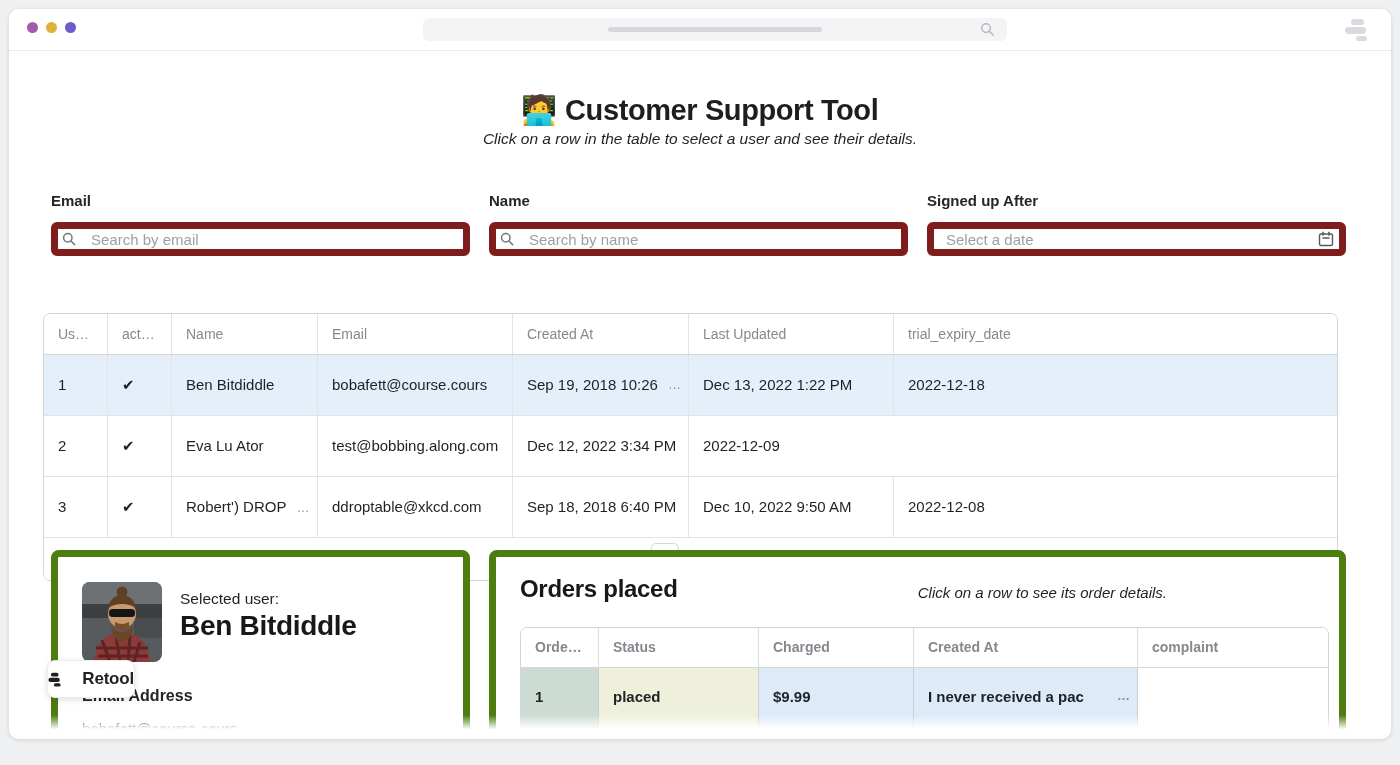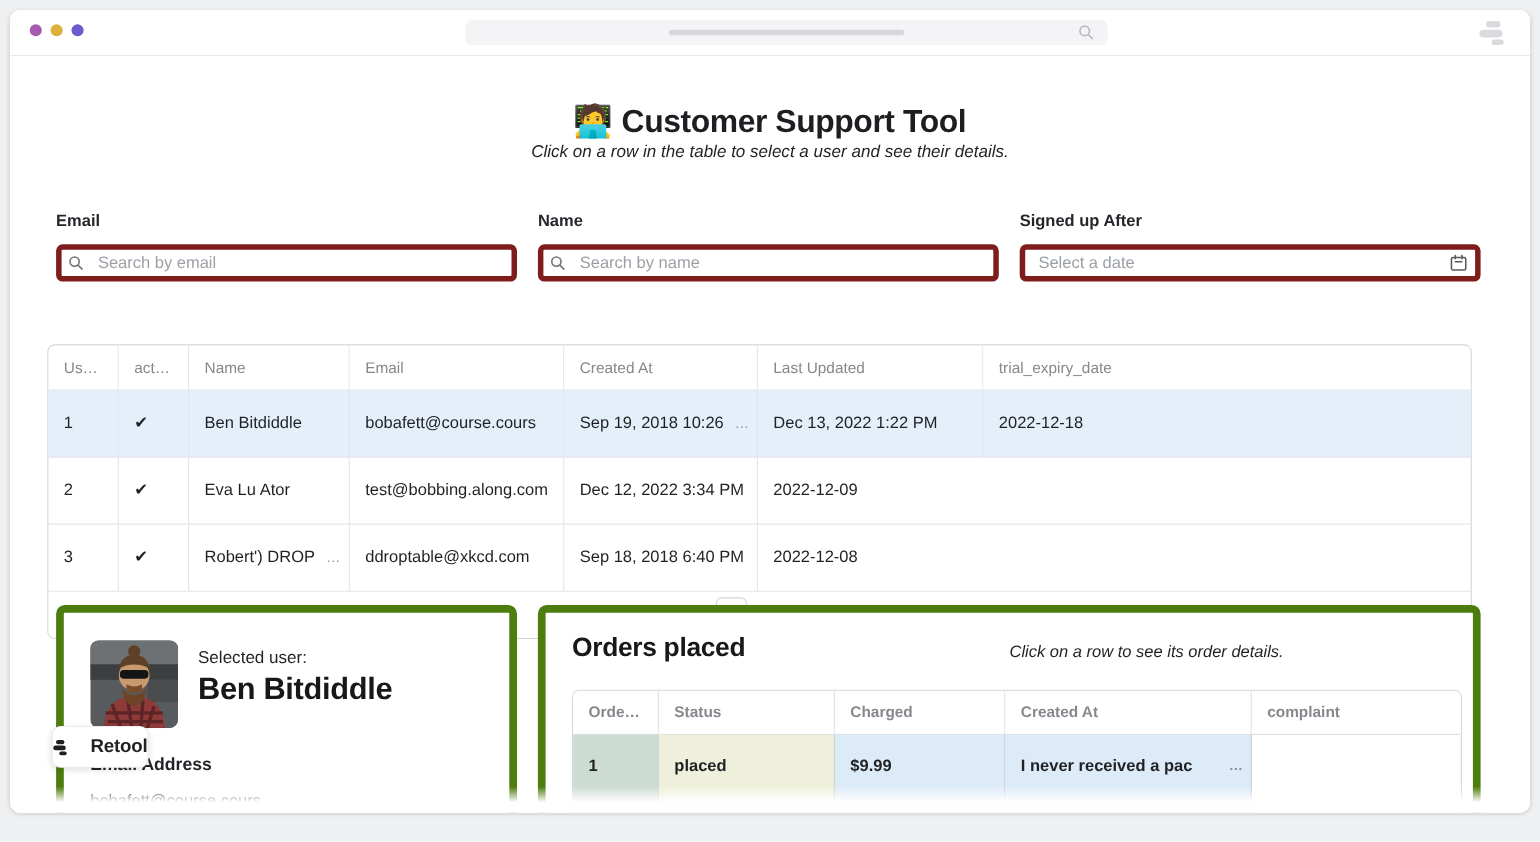--- a/index.html
+++ b/index.html
@@ -28,21 +28,21 @@
   .omni-search { position:absolute; right:12px; top:4px; width:15px; height:15px; }
   .chrome-logo { position:absolute; right:20px; top:9px; width:27px; height:24px; }
   
   .app-title { position:absolute; left:0; right:0; top:84px; text-align:center; font-size:29px; font-weight:700; color:#1c1e21; letter-spacing:-.4px; z-index:1; }
   .app-subtitle { position:absolute; left:0; right:0; top:121px; text-align:center; font-style:italic; font-size:15.5px; color:#1f2124; }
   
   .filter { position:absolute; top:183px; width:419px; }
   .filter.f-email { left:42px; } .filter.f-name { left:480px; } .filter.f-date { left:918px; }
   .filter label { display:block; font-size:15px; font-weight:700; color:#24262a; margin-bottom:13px; }
   .fld { position:relative; height:34px; }
-  .fld input { width:100%; height:34px; border:5px solid #7f1d1d; border-radius:6px; font-size:15px; color:#737373; padding:0 12px 0 33px; outline:none; font-family:inherit; background:#fff; }
+  .fld input { width:100%; height:34px; border:7px solid #7f1d1d; border-radius:6px; font-size:15px; color:#737373; padding:0 12px 0 33px; outline:none; font-family:inherit; background:#fff; }
   .fld input::placeholder { color:#9ba0a6; }
   .fld.no-icon input { padding-left:12px; padding-right:38px; }
   .fld .lupe { position:absolute; left:11px; top:10px; width:14px; height:14px; }
   .fld .cal { position:absolute; right:12px; top:9px; width:16px; height:16px; }
   
   .utable { position:absolute; left:34px; top:266px; width:1295px; background:#fff; border:1px solid #d2d4d8; border-radius:7px; overflow:hidden;margin-top:38px; }
   .urow { display:grid; grid-template-columns:64px 64px 146px 195px 176px 205px 1fr; }
   .ucell { padding:0 14px; white-space:nowrap; overflow:hidden; border-right:1px solid #e3e4e7; position:relative; }
   .ucell:last-child { border-right:none; }
   .uhead .ucell { height:40px; line-height:40px; font-size:14px; color:#85888d; background:#fff; }
@@ -181,20 +181,21 @@
       <div class="ucell">test@bobbing.along.com</div>
       <div class="ucell">Dec 12, 2022 3:34 PM</div>
       <div class="ucell">2022-12-09</div>
     </div>
     <div class="urow ubody">
       <div class="ucell">3</div>
       <div class="ucell check">✔</div>
       <div class="ucell"><span>Robert') DROP</span><span class="ovf inline">…</span></div>
       <div class="ucell">ddroptable@xkcd.com</div>
       <div class="ucell">Sep 18, 2018 6:40 PM</div>
+      <div class="ucell">Dec 10, 2022 9:50 AM</div>
       <div class="ucell">2022-12-08</div>
     </div>
     <div class="ufoot">
       <div class="showing">Showing 1-3 of 321</div>
       <div class="pager">
         <span class="pg-prev">‹</span>
         <input class="pg-input" type="text" value="1" style="">
         <span class="pg-total">of 107</span>
         <span class="pg-next">›</span>
       </div>

